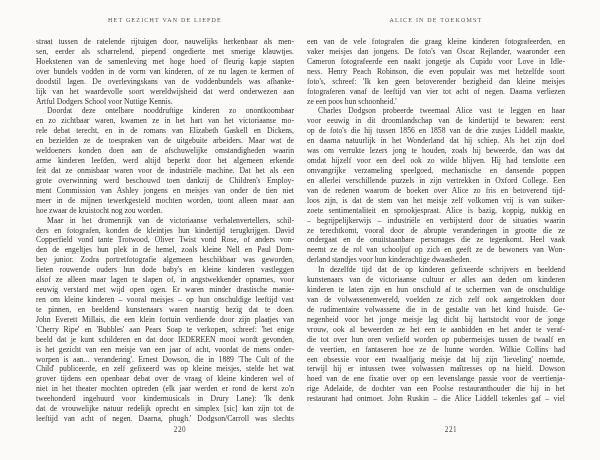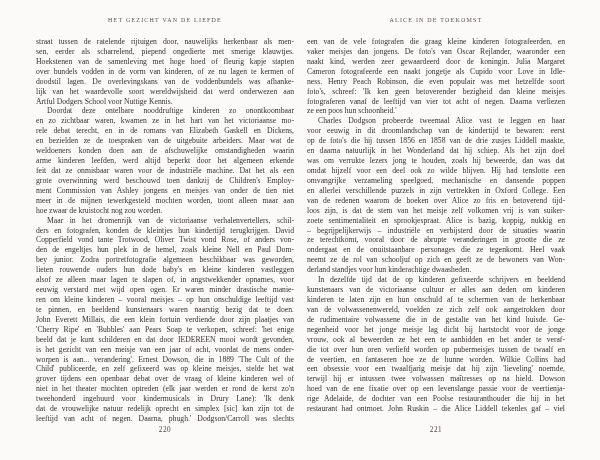--- a/index.html
+++ b/index.html
@@ -54,21 +54,21 @@
     text-align: justify;
     text-align-last: justify;
     white-space: normal;
     color: var(--ink);
   }
   .line.indent { padding-left: 11px; }
   .line.lastline { text-align-last: left; }
   .page-number {
     position: absolute;
     top: 426px;
-    left: 0;
+    left: 15px;
     width: 100%;
     text-align: center;
     font-size: 7.2px;
     color: #4a463f;
     letter-spacing: 0.6px;
   }
 </style>
 </head>
 <body>
 
@@ -118,21 +118,20 @@
         <div class="line">leeftijd van acht of negen. Daarna, phugh.' Dodgson/Carroll was slechts</div>
       </div>
     <div class="page-number">220</div>
   </div>
 
   <div class="page-column page-right">
     <div class="running-header">ALICE IN DE TOEKOMST</div>
     <div class="text-block" id="right-text-block">
         <div class="line">een van de vele fotografen die graag kleine kinderen fotografeerden, en</div>
         <div class="line">vaker meisjes dan jongens. De foto's van Oscar Rejlander, waaronder een</div>
-        <div class="line">naakt kind, werden zeer gewaardeerd door de koningin. Julia Margaret</div>
         <div class="line">Cameron fotografeerde een naakt jongetje als Cupido voor Love in Idle-</div>
         <div class="line">ness. Henry Peach Robinson, die even populair was met hetzelfde soort</div>
         <div class="line">foto's, schreef: 'Ik ken geen betoverender bezigheid dan kleine meisjes</div>
         <div class="line">fotograferen vanaf de leeftijd van vier tot acht of negen. Daarna verliezen</div>
         <div class="line lastline">ze een poos hun schoonheid.'</div>
         <div class="line indent">Charles Dodgson probeerde tweemaal Alice vast te leggen en haar</div>
         <div class="line">voor eeuwig in dit droomlandschap van de kindertijd te bewaren: eerst</div>
         <div class="line">op de foto's die hij tussen 1856 en 1858 van de drie zusjes Liddell maakte,</div>
         <div class="line">en daarna natuurlijk in het Wonderland dat hij schiep. Als het zijn doel</div>
         <div class="line">was om verrukte lezers jong te houden, zoals hij beweerde, dan was dat</div>
@@ -142,21 +141,21 @@
         <div class="line">van de redenen waarom de boeken over Alice zo fris en betoverend tijd-</div>
         <div class="line">loos zijn, is dat de stem van het meisje zelf volkomen vrij is van suiker-</div>
         <div class="line">zoete sentimentaliteit en sprookjespraat. Alice is bazig, koppig, nukkig en</div>
         <div class="line">– begrijpelijkerwijs – industriële en verbijsterd door de situaties waarin</div>
         <div class="line">ze terechtkomt, vooral door de abrupte veranderingen in grootte die ze</div>
         <div class="line">ondergaat en de onuitstaanbare personages die ze tegenkomt. Heel vaak</div>
         <div class="line">neemt ze de rol van schooljuf op zich en geeft ze de bewoners van Won-</div>
         <div class="line lastline">derland standjes voor hun kinderachtige dwaasheden.</div>
         <div class="line indent">In dezelfde tijd dat de op kinderen gefixeerde schrijvers en beeldend</div>
         <div class="line">kunstenaars van de victoriaanse cultuur er alles aan deden om kinderen</div>
-        <div class="line">kinderen te laten zijn en hun onschuld af te schermen van de herkenbaar</div>
+        <div class="line">kinderen te laten zijn en hun onschuld af te schermen van de onschuldige</div>
         <div class="line">van de volwassenenwereld, voelden ze zich zelf ook aangetrokken door</div>
         <div class="line">de rudimentaire volwassene die in de gestalte van het kind huisde. Ge-</div>
         <div class="line">negenheid voor het jonge meisje lag dicht bij hartstocht voor de jonge</div>
         <div class="line">vrouw, ook al beweerden ze het een te aanbidden en het ander te veraf-</div>
         <div class="line">die tot over hun oren verliefd worden op pubermeisjes tussen de twaalf en</div>
         <div class="line">de veertien, en fantaseren hoe ze de hunne worden. Wilkie Collins had</div>
         <div class="line">een obsessie voor een twaalfjarig meisje dat hij zijn 'lieveling' noemde,</div>
         <div class="line">terwijl hij er intussen twee volwassen maîtresses op na hield. Dowson</div>
         <div class="line">hoed van de ene fixatie over op een levenslange passie voor de veertienja-</div>
         <div class="line">rige Adelaide, de dochter van een Poolse restauranthouder die hij in het</div>

